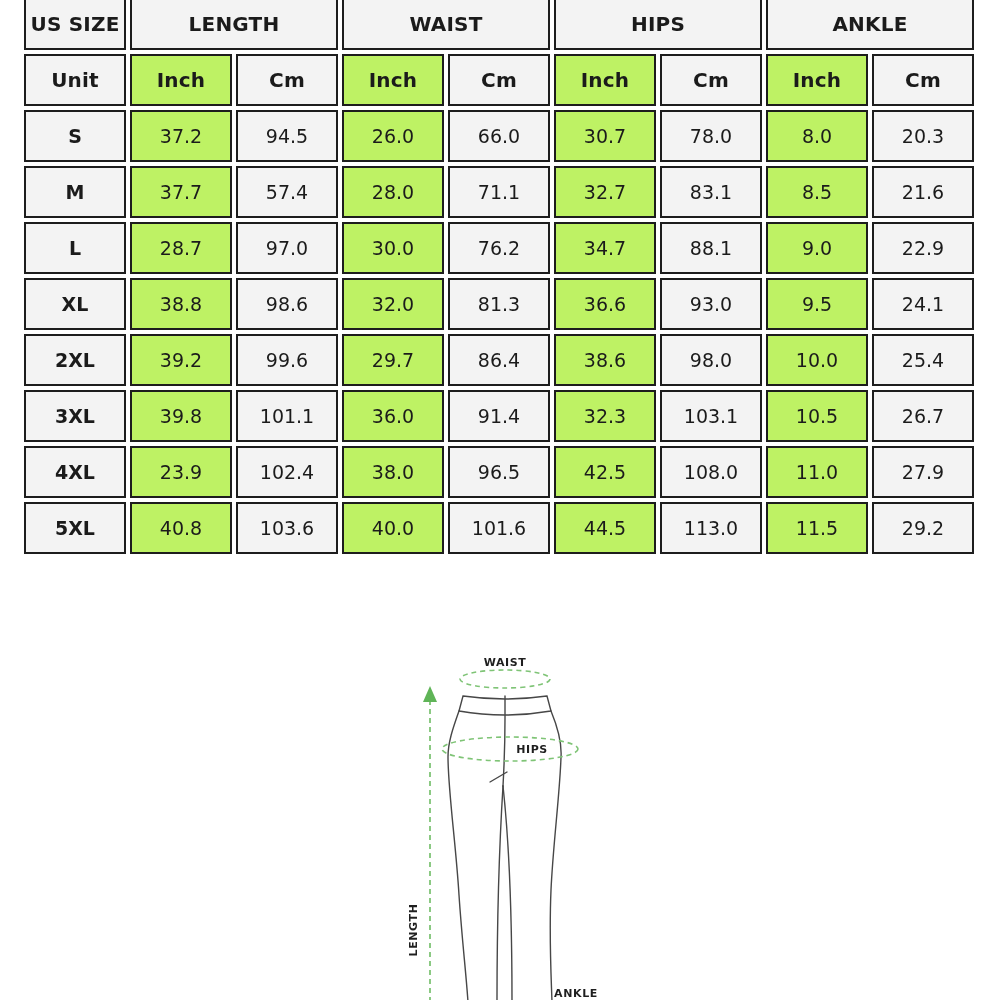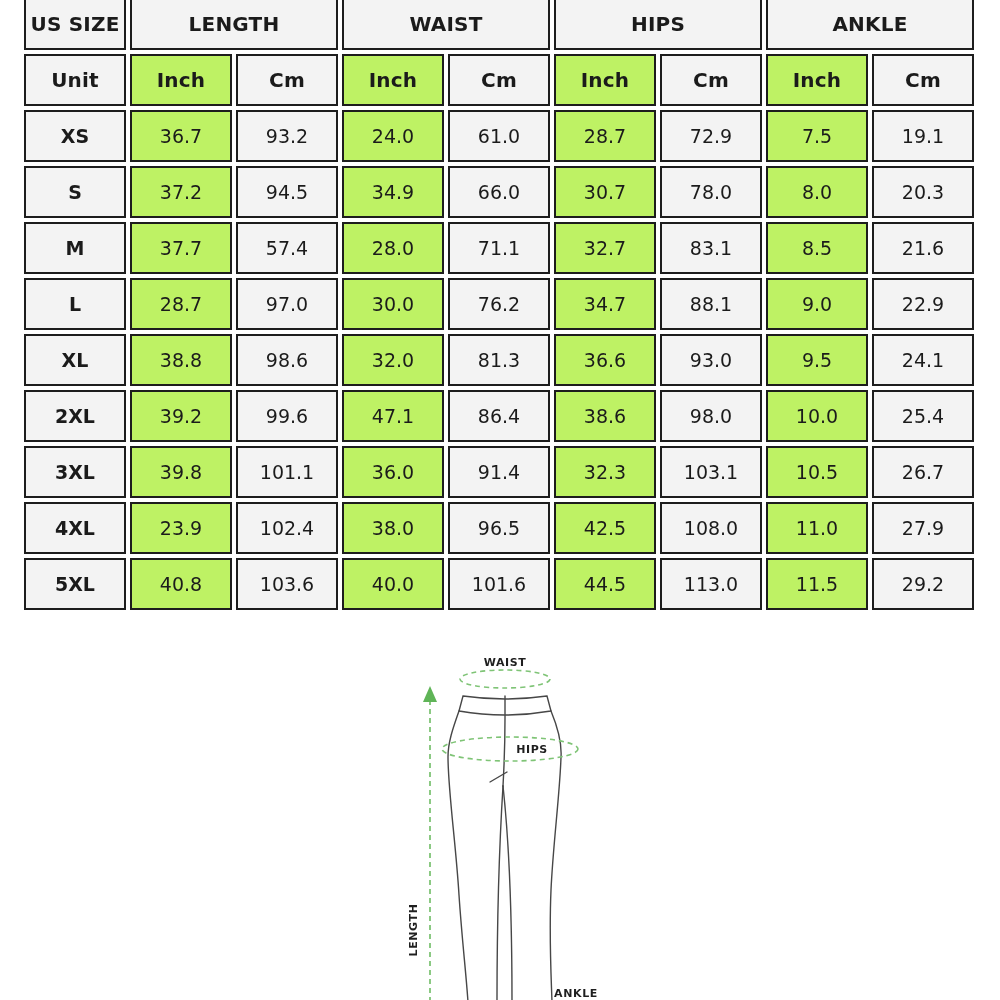--- a/index.html
+++ b/index.html
@@ -86,35 +86,24 @@
         <th class="w">Inch</th>
         <th class="g">Cm</th>
         <th class="w">Inch</th>
         <th class="g">Cm</th>
         <th class="w">Inch</th>
         <th class="g">Cm</th>
       </tr>
   </thead>
   <tbody id="chart-body">
       <tr>
-        <th class="g">XS</th>
-        <td class="w">36.7</td>
-        <td class="g">93.2</td>
-        <td class="w">24.0</td>
-        <td class="g">61.0</td>
-        <td class="w">28.7</td>
-        <td class="g">72.9</td>
-        <td class="w">7.5</td>
-        <td class="g">19.1</td>
-      </tr>
-      <tr>
         <th class="g">S</th>
         <td class="w">37.2</td>
         <td class="g">94.5</td>
-        <td class="w">34.9</td>
+        <td class="w">26.0</td>
         <td class="g">66.0</td>
         <td class="w">30.7</td>
         <td class="g">78.0</td>
         <td class="w">8.0</td>
         <td class="g">20.3</td>
       </tr>
       <tr>
         <th class="g">M</th>
         <td class="w">37.7</td>
         <td class="g">57.4</td>
@@ -144,21 +133,21 @@
         <td class="g">81.3</td>
         <td class="w">36.6</td>
         <td class="g">93.0</td>
         <td class="w">9.5</td>
         <td class="g">24.1</td>
       </tr>
       <tr>
         <th class="g">2XL</th>
         <td class="w">39.2</td>
         <td class="g">99.6</td>
-        <td class="w">47.1</td>
+        <td class="w">29.7</td>
         <td class="g">86.4</td>
         <td class="w">38.6</td>
         <td class="g">98.0</td>
         <td class="w">10.0</td>
         <td class="g">25.4</td>
       </tr>
       <tr>
         <th class="g">3XL</th>
         <td class="w">39.8</td>
         <td class="g">101.1</td>

